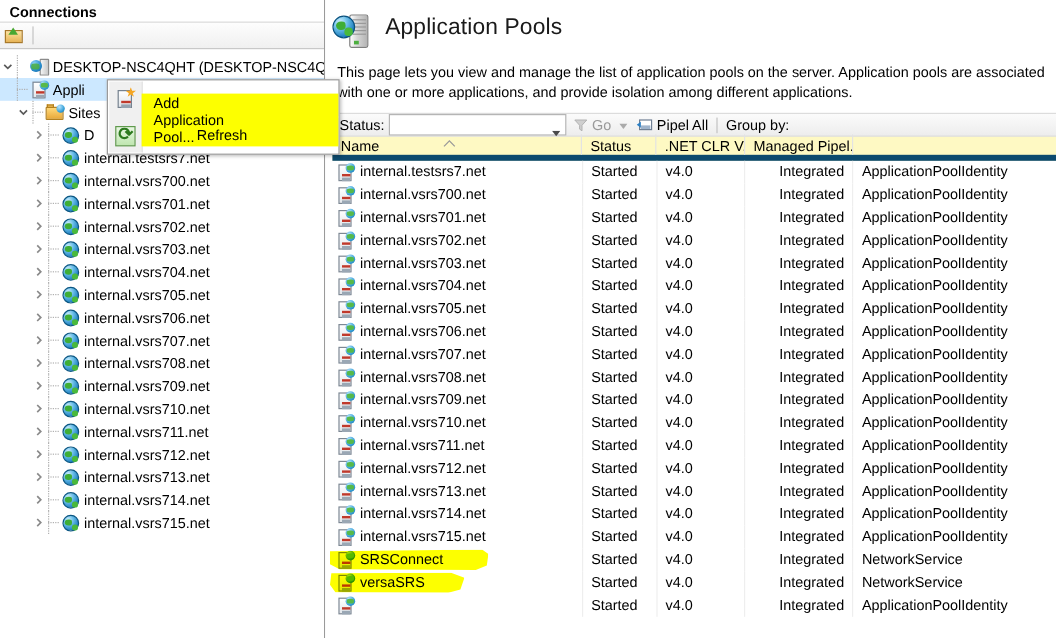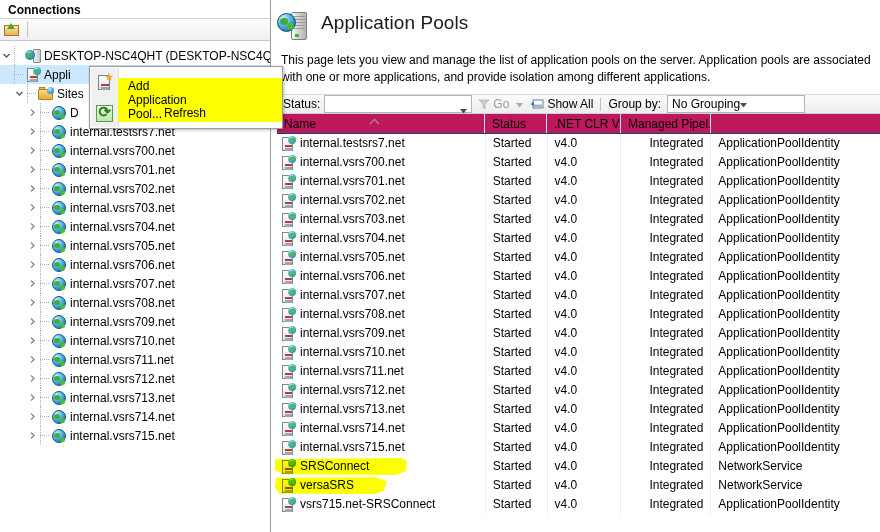--- a/index.html
+++ b/index.html
@@ -259,23 +259,24 @@
     position: relative;
     font-size: 12px;
   }
   .gb-combo .val { padding-left: 4px; }
 
   
   #grid { margin-left: 6px; background:#fff; }
   #grid-head {
     display: flex;
     height: 20px;
-    background: #be185d;
-    border-bottom: 1px solid #0c4a6e;
+    background: #fef9c3;
+    border-bottom: 5px solid #0c4a6e;
     position: relative;
+    align-items: flex-end;
   }
   .gh {
     font-size: 12px;
     color: #000;
     padding: 3px 0 0 7px;
     border-right: 1px solid #e3e3e3;
     position: relative;
     overflow: hidden;
     white-space: nowrap;
   }
@@ -722,35 +723,27 @@
       </span>
 
       <span class="fb-showall">
         <span class="showall-ico">
           <svg width="14" height="13" viewBox="0 0 14 13">
             <rect x="3" y="2" width="10" height="8" fill="#ffffff" stroke="#6f7f93" stroke-width="1"></rect>
             <rect x="4" y="6.5" width="8" height="3" fill="#9fb4cc"></rect>
             <path d="M4 3.5 L0.6 6 L4 8.5" fill="#2a7fc4"></path>
           </svg>
         </span>
-        <span>Show All</span>
+        <span>Pipel All</span>
       </span>
 
       <span class="fb-pipe"></span>
 
       <span class="fb-groupby">Group by:</span>
 
-      <span class="gb-combo">
-        <span class="val">No Grouping</span>
-        <span class="cbx-arrow">
-          <svg width="7" height="5" viewBox="0 0 7 5">
-              <path d="M0 0 L7 0 L3.5 4.6 Z" fill="#4a4a4a"></path>
-            </svg>
-        </span>
-      </span>
     </div>
 
     <div id="grid">
       <div id="grid-head">
         <div class="gh c-name">
           <span>Name</span>
           <span class="sort-caret">
             <svg width="11" height="7" viewBox="0 0 11 7">
                 <path d="M1 6 L5.5 1.4 L10 6" fill="none" stroke="#9a9a9a" stroke-width="1.1"></path>
               </svg>
@@ -1007,21 +1000,20 @@
             <div class="gc c-clr">v4.0</div>
             <div class="gc c-pipe">Integrated</div>
             <div class="gc c-identity">NetworkService</div>
           </div>
           <div class="grow">
             <div class="gc c-name">
               <span class="ico ico-pool">
                 <span class="page"></span>
                 <span class="badge"></span>
               </span>
-              <span class="nm">vsrs715.net-SRSConnect</span>
             </div>
             <div class="gc c-status">Started</div>
             <div class="gc c-clr">v4.0</div>
             <div class="gc c-pipe">Integrated</div>
             <div class="gc c-identity">ApplicationPoolIdentity</div>
           </div>
         </div>
     </div>
 
     <div id="marker-srs" style="left: 4px; top: 458px; height: 17px; width: 132px; background: rgb(253, 255, 0); clip-path: polygon(0% 8%, 96% 0%, 100% 22%, 99% 78%, 92% 100%, 6% 96%, 0% 72%); mix-blend-mode: multiply;"></div>

